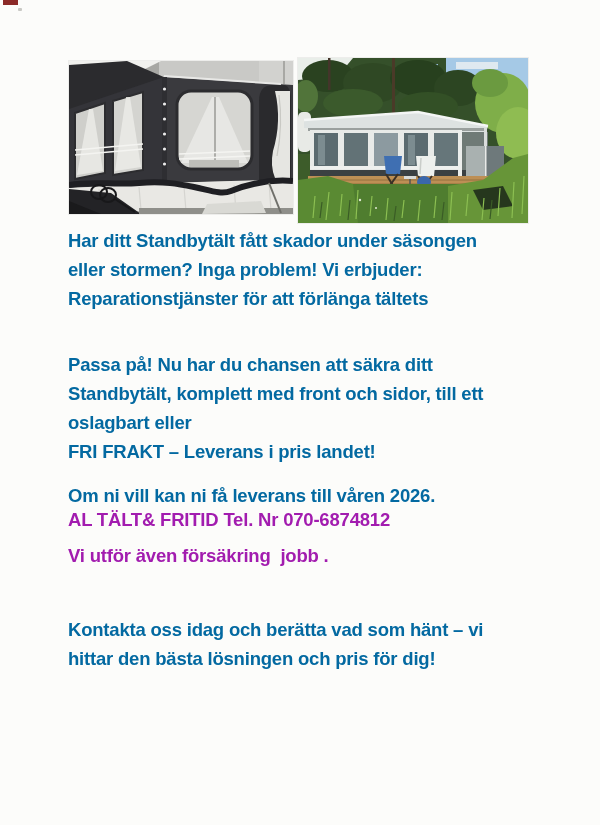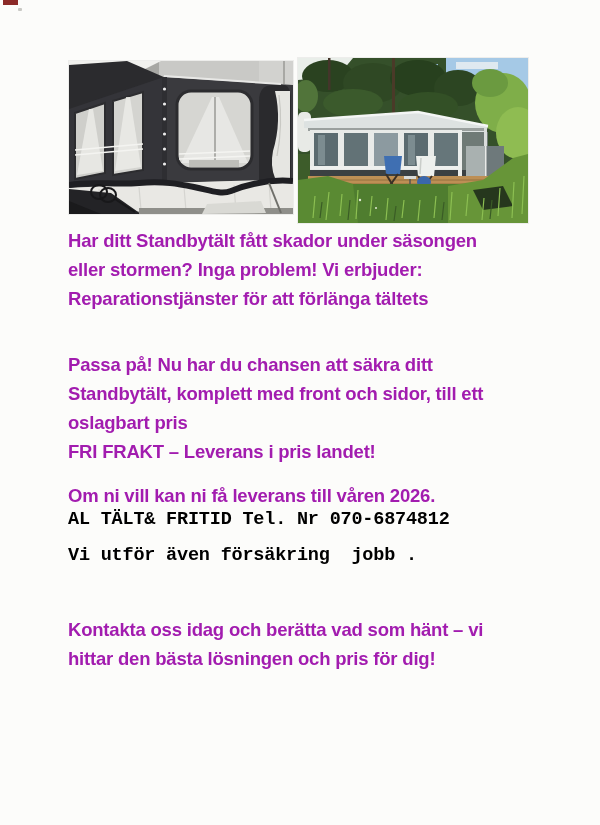--- a/index.html
+++ b/index.html
@@ -10,24 +10,24 @@
   }
   
   .corner-mark{position:absolute;left:3px;top:0;width:15px;height:5px;background:#8c2a28;}
   .corner-speck{position:absolute;left:18px;top:8px;width:4px;height:3px;background:#c9c9c4;border-radius:1px;}
   
   .photo{position:absolute;box-shadow:0 0 0 1px rgba(0,0,0,0.06);}
   .photo svg{display:block;}
   .photo-left{left:69px;top:61px;width:224px;height:153px;}
   .photo-right{left:298px;top:58px;width:230px;height:165px;}
   
-  .para{position:absolute;left:68px;color:#a21caf;font-weight:700;
+  .para{position:absolute;left:68px;color:#0369a1;font-weight:700;
         font-size:18.5px;line-height:29px;letter-spacing:-0.2px;}
   .para div{white-space:pre;}
-  .pink{color:#000000;font-family:Liberation Mono, monospace;}
+  .pink{color:#a21caf;}
   .p1{top:226px;} .p2{top:350px;} .p3{top:437px;} .p4{top:481px;}
   .pk1{top:505px;} .pk2{top:541px;} .p5{top:615px;}
 </style>
 </head>
 <body>
 
 <div class="page">
 
   <div class="corner-mark"></div>
   <div class="corner-speck"></div>
@@ -175,21 +175,21 @@
 
   <div class="para p1">
     <div>Har ditt Standbytält fått skador under säsongen</div>
     <div>eller stormen? Inga problem! Vi erbjuder:</div>
     <div>Reparationstjänster för att förlänga tältets</div>
   </div>
 
   <div class="para p2">
     <div>Passa på! Nu har du chansen att säkra ditt</div>
     <div>Standbytält, komplett med front och sidor, till ett</div>
-    <div>oslagbart pris</div>
+    <div>oslagbart eller</div>
   </div>
 
   <div class="para p3">
     <div>FRI FRAKT – Leverans i pris landet!</div>
   </div>
 
   <div class="para p4">
     <div>Om ni vill kan ni få leverans till våren 2026.</div>
   </div>
 

